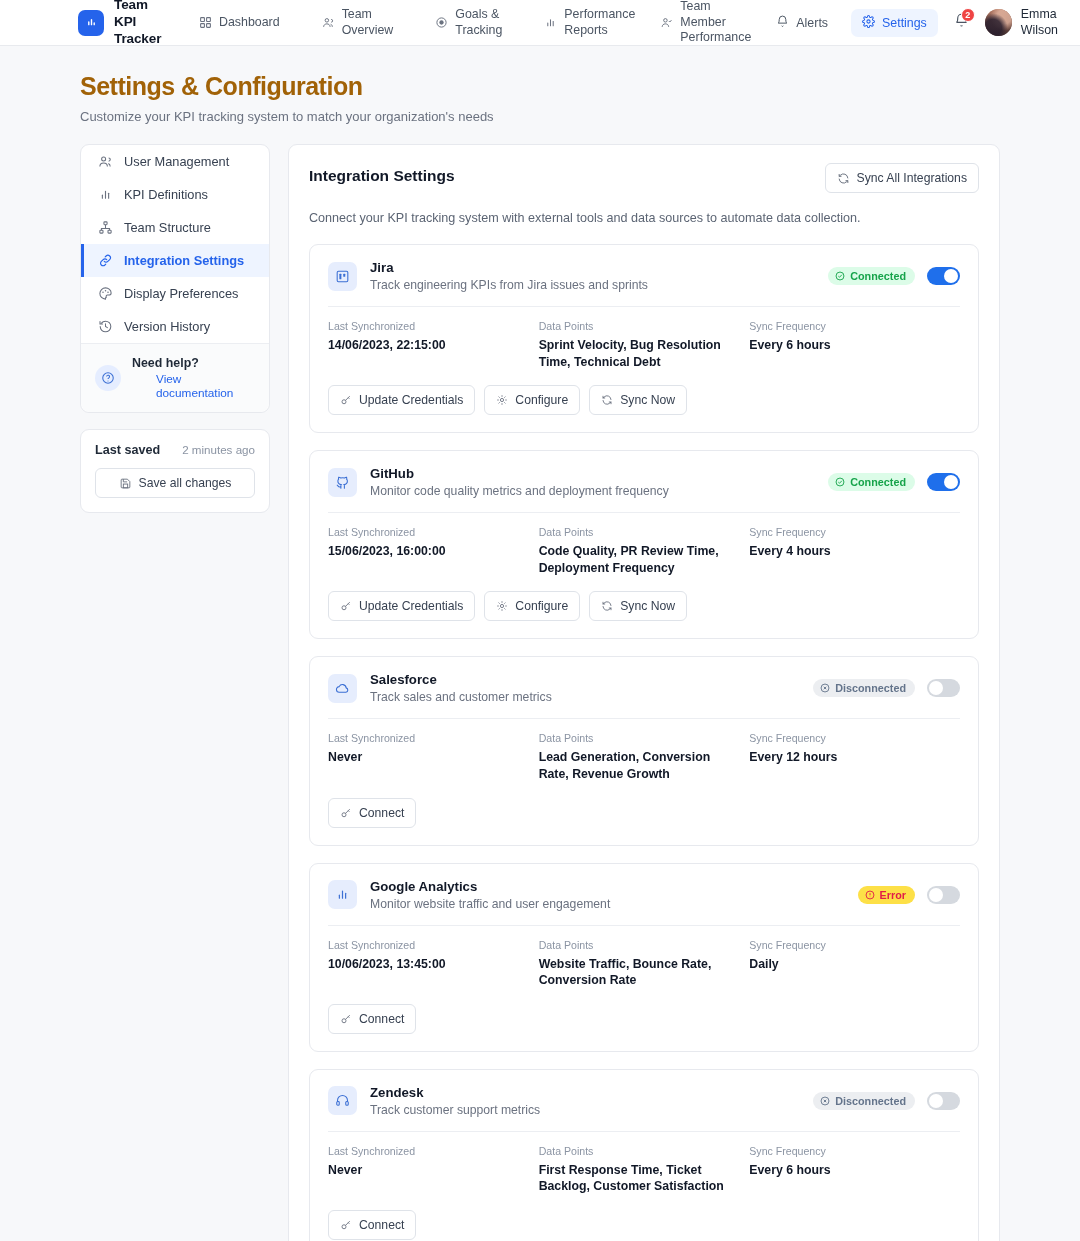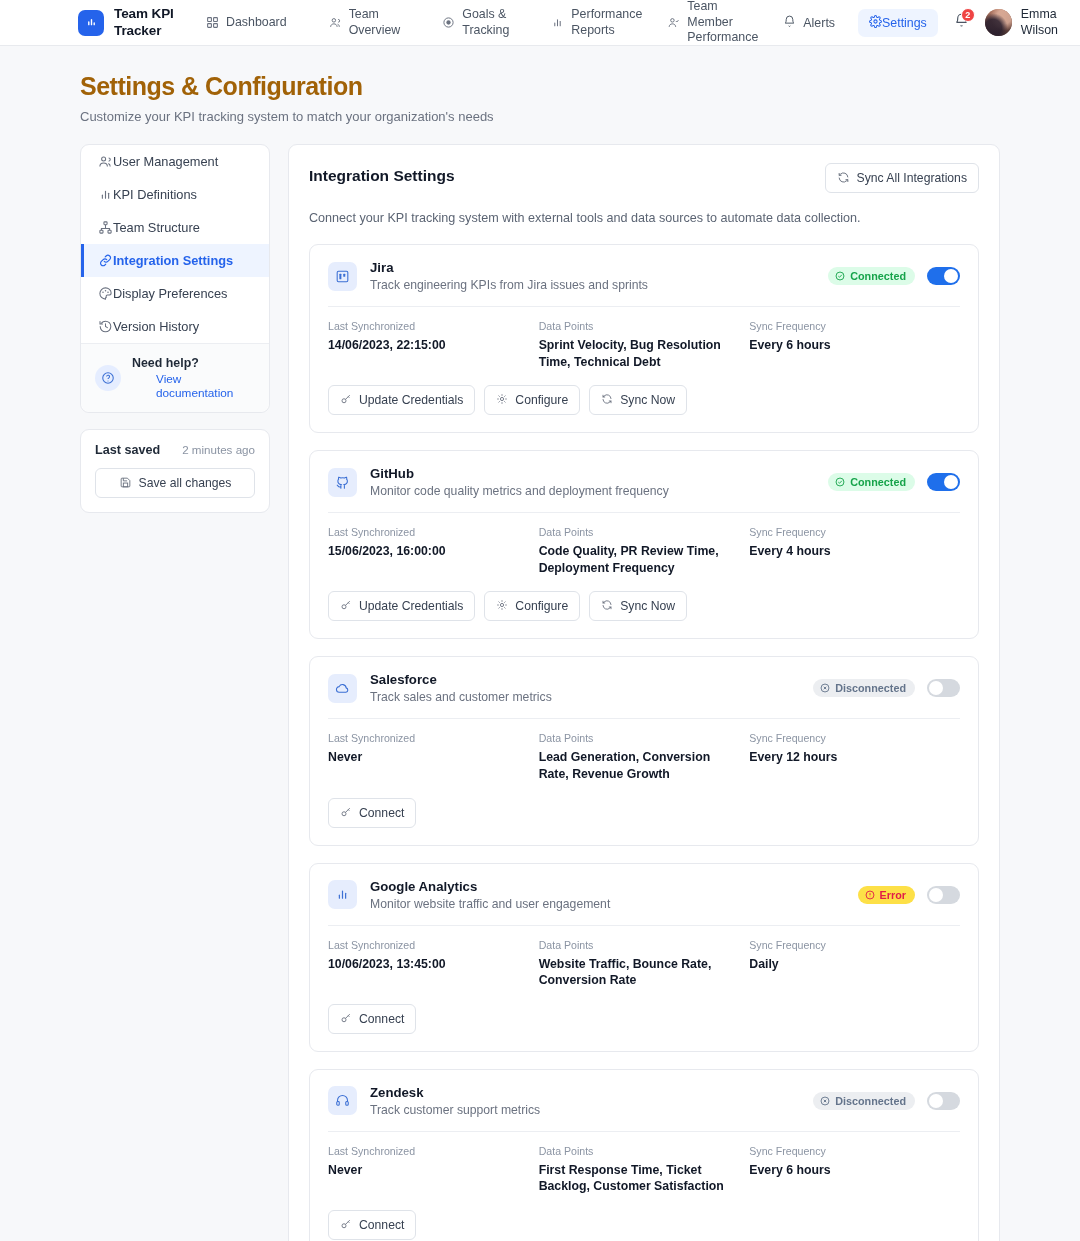--- a/index.html
+++ b/index.html
@@ -44,21 +44,21 @@
   }
   .navitem .ico { flex: none; display: flex; color: #6b7280; }
   .navitem.wrap { max-width: 92px; }
 
   .topright { margin-left: auto; display: flex; align-items: center; gap: 14px; }
   .nav-alerts {
     display: flex; align-items: center; gap: 7px;
     font-size: 12.4px; color: #4b5563; padding: 5px 9px;
   }
   .nav-settings {
-    display: flex; align-items: center; 
+    display: flex; align-items: center; gap: 7px;
     font-size: 12.4px; color: #2563eb; font-weight: 500;
     background: #eef4ff; border-radius: 7px; padding: 6px 11px;
   }
   .bellwrap { position: relative; display: flex; align-items: center; padding: 2px; }
   .badge-count {
     position: absolute; top: -3px; right: -4px;
     min-width: 14px; height: 14px; border-radius: 999px;
     background: #ef4444; color: #fff;
     font-size: 9px; font-weight: 700;
     display: flex; align-items: center; justify-content: center;
@@ -87,21 +87,21 @@
   
   .layout { display: flex; gap: 18px; padding: 0 80px 0 80px; align-items: flex-start; }
   .sidecol { width: 190px; flex: none; }
 
   .card {
     background: #fff; border: 1px solid #e7e9ee; border-radius: 9px;
   }
 
   .menu { overflow: hidden; }
   .menu-item {
-    display: flex; align-items: center; 
+    display: flex; align-items: center; gap: 11px;
     padding: 9px 14px; font-size: 12.8px; color: #374151;
     border-left: 3px solid transparent;
   }
   .menu-item .ico { color: #6b7280; display: flex; flex: none; }
   .menu-item.active {
     background: #eef4ff; border-left-color: #2563eb;
     color: #2563eb; font-weight: 600;
   }
   .menu-item.active .ico { color: #2563eb; }
 
@@ -115,21 +115,21 @@
     display: flex; align-items: center; justify-content: center; flex: none; color: #3b6fd4;
   }
   .help-title { font-size: 12.4px; font-weight: 700; color: #1f2937; }
   .help-link { font-size: 11.8px; color: #2563eb; margin-top: 2px; margin-left: 24px; }
 
   .saved-card { margin-top: 16px; padding: 13px 14px 14px; }
   .saved-row { display: flex; align-items: baseline; justify-content: space-between; text-align: right; }
   .saved-label { font-size: 12.6px; font-weight: 700; color: #1f2937; }
   .saved-time { font-size: 11.6px; color: #8b94a3; }
   .btn {
-    display: inline-flex; justify-content: center; gap: 7px;
+    display: inline-flex; align-items: center; justify-content: center; gap: 7px;
     border: 1px solid #dfe3e9; background: #fff; border-radius: 6px;
     font-size: 12.2px; color: #374151; padding: 7px 11px;
     font-family: "Liberation Sans", sans-serif;
   }
   .btn .ico { color: #6b7280; display: flex; flex: none; }
   .btn-save { width: 100%; margin-top: 11px; }
 
   
   .maincol { flex: 1; }
   .panel { padding: 18px 20px 22px; }

